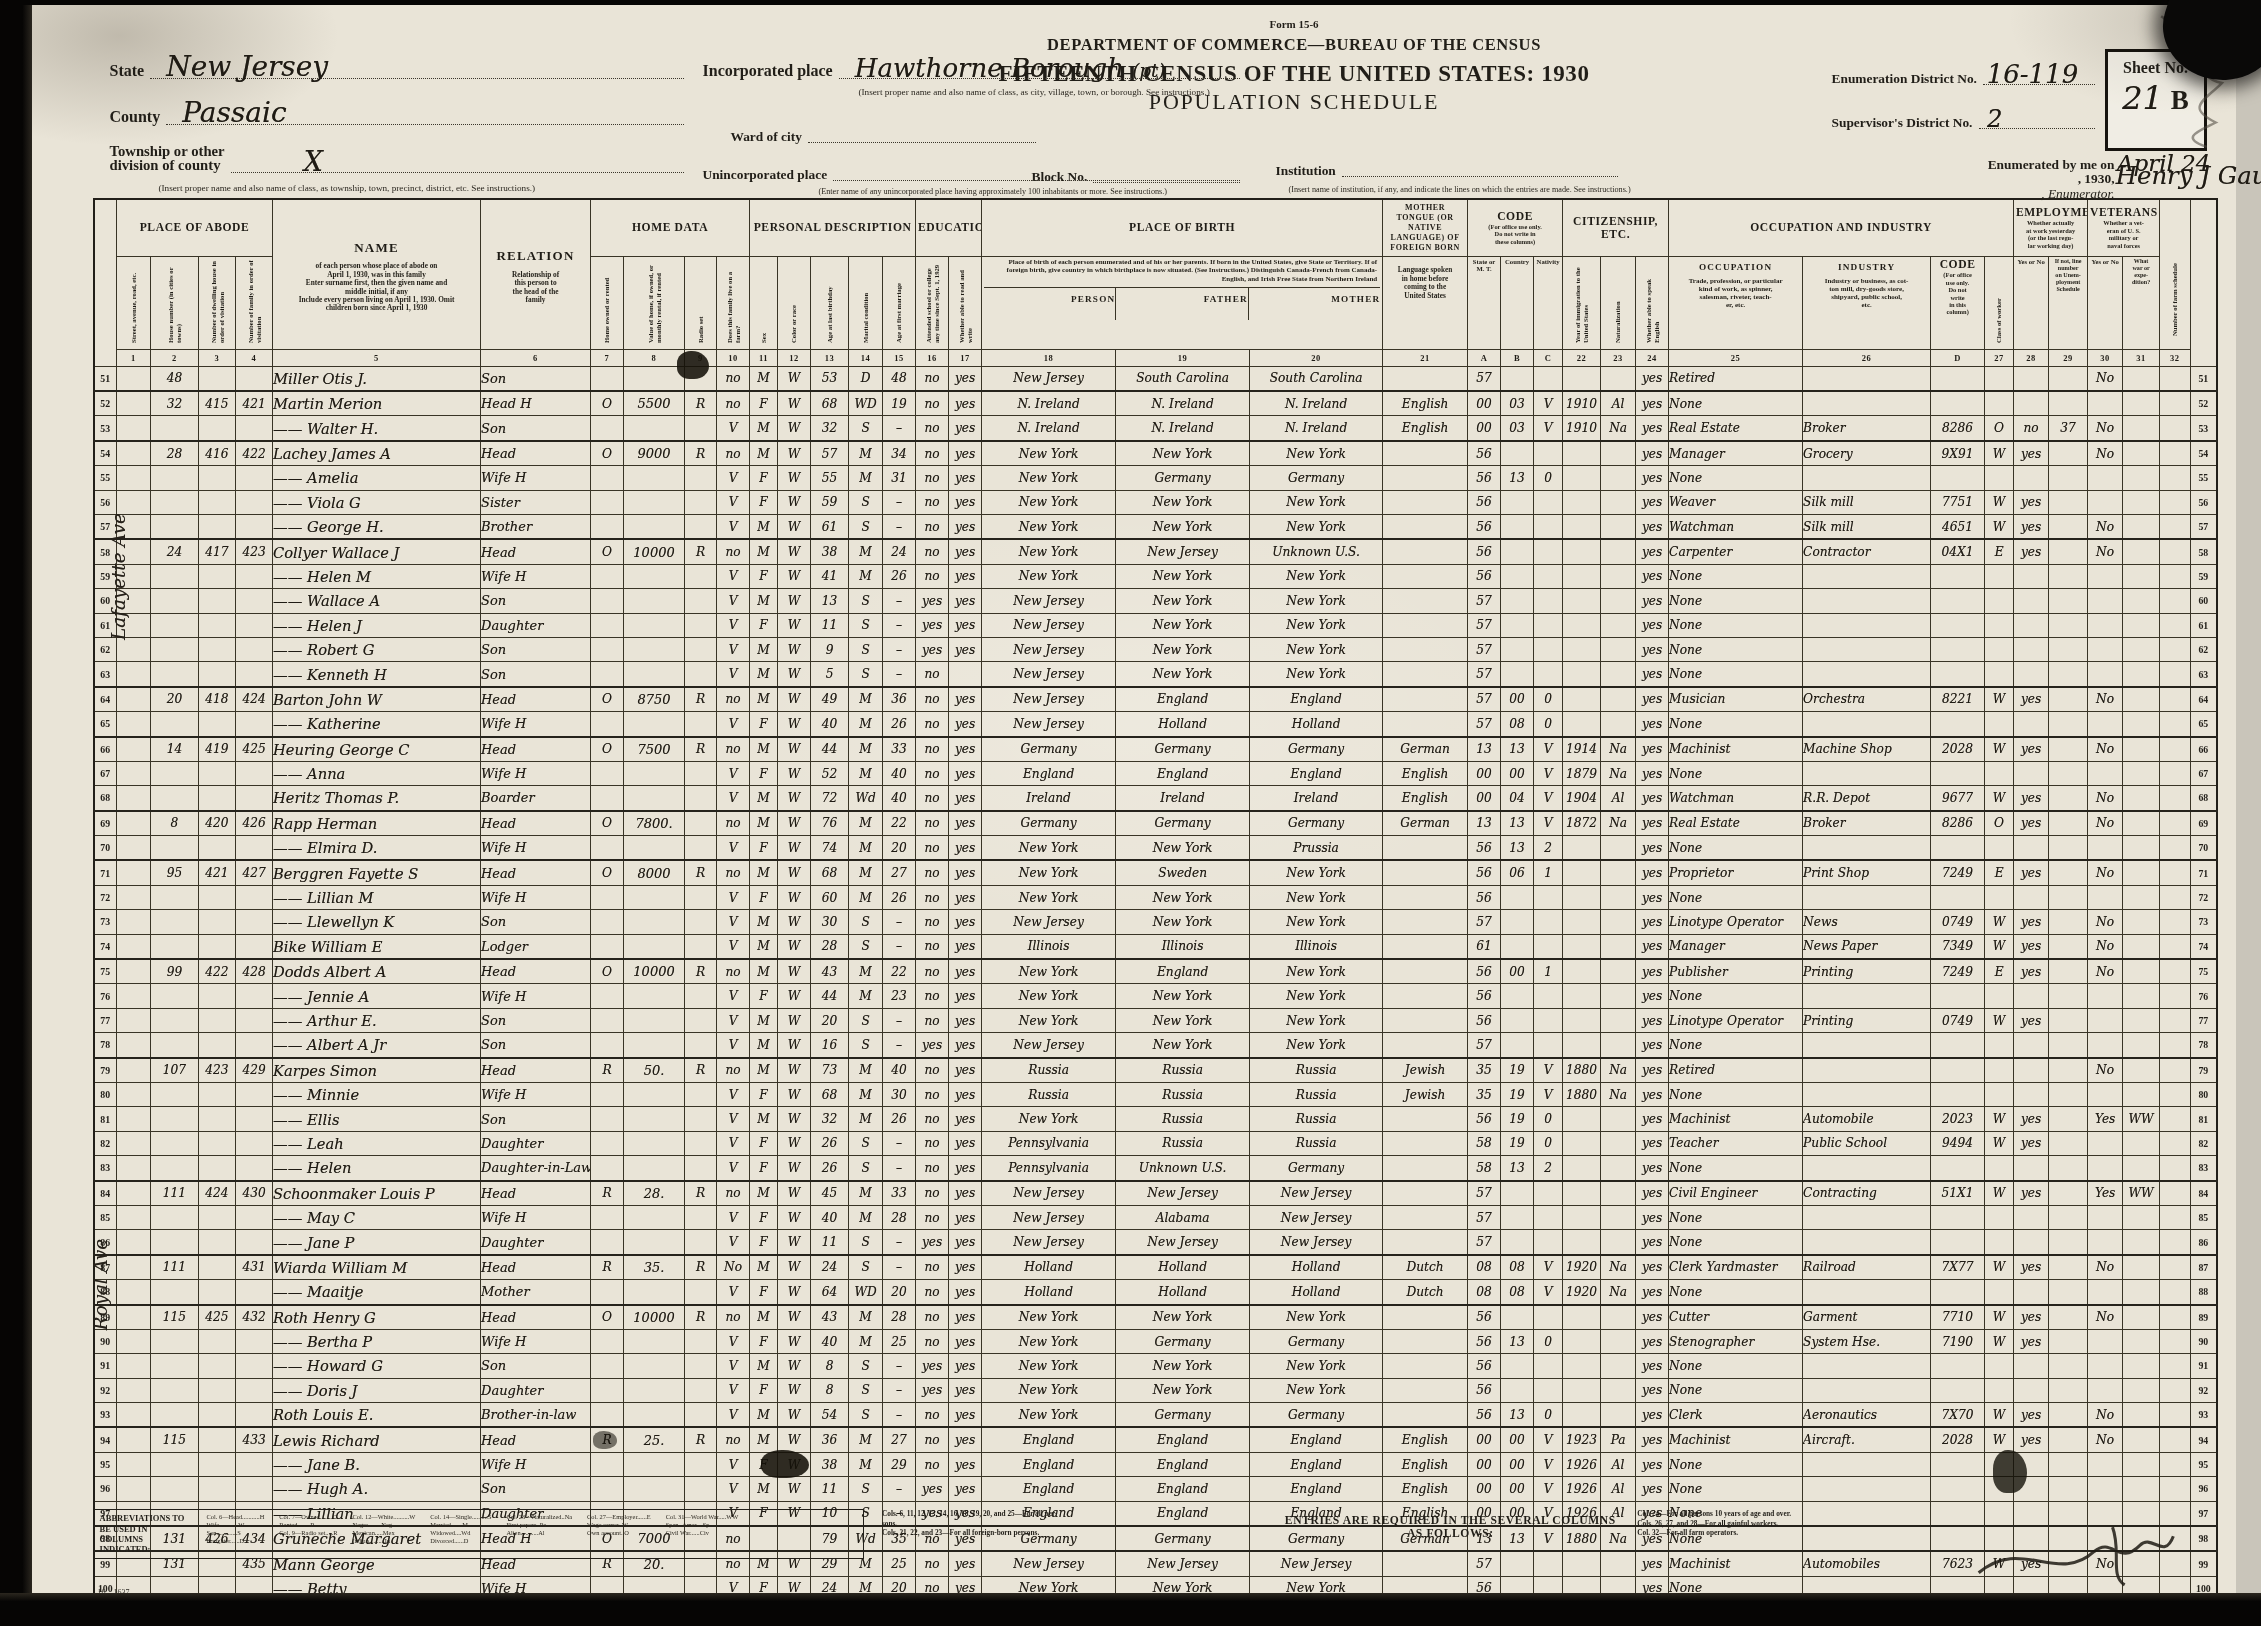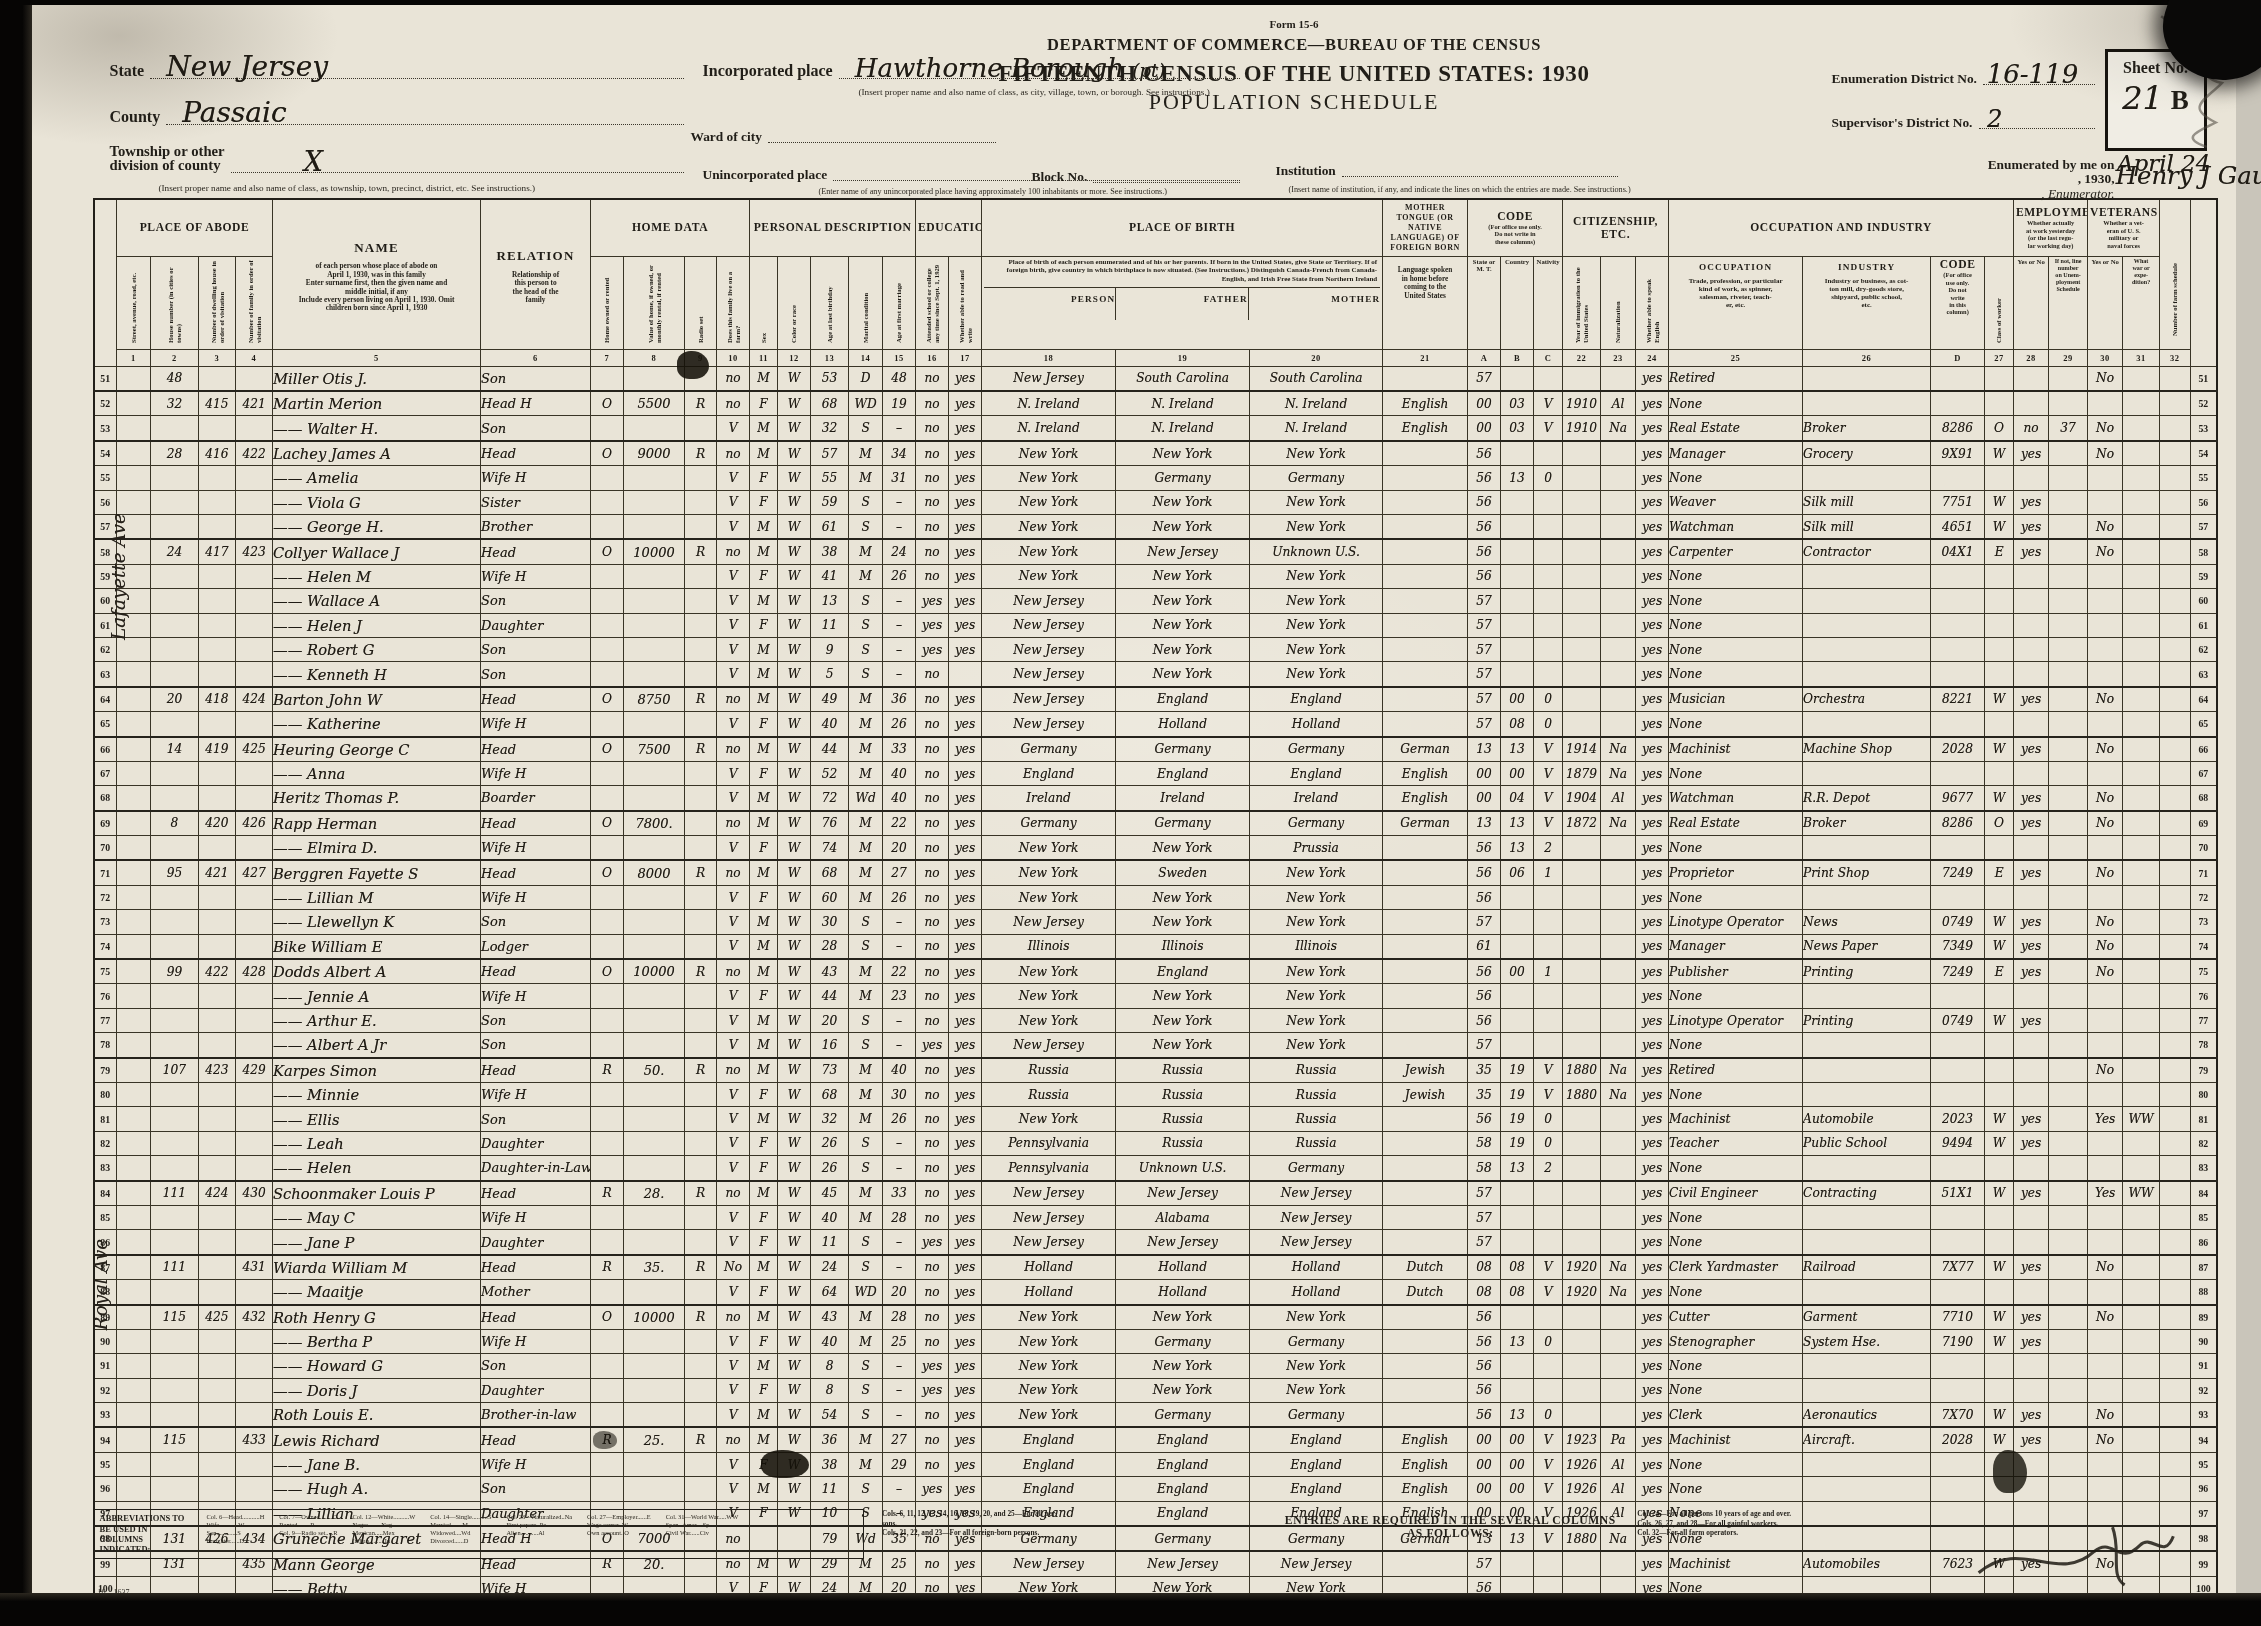--- a/index.html
+++ b/index.html
@@ -139,21 +139,21 @@
     <div class="note" style="left:128px;top:179px;">(Insert proper name and also name of class, as township, town, precinct, district, etc.   See instructions.)</div>
 
     <div class="fld" style="left:672px;top:59px;width:537px;">
       <span class="lbl">Incorporated place</span>
       <span class="wline">
           <span class="hwv" style="font-size:26px;"><span>Hawthorne Borough</span> <span style="font-size:18.3px;">(pt)</span></span>
         </span>
     </div>
     <div class="note" style="left:828px;top:83px;">(Insert proper name and also name of class, as city, village, town, or borough.  See instructions.)</div>
 
-    <div class="fld" style="left:660px;top:126px;width:305px;">
+    <div class="fld" style="left:700px;top:126px;width:305px;">
       <span class="lbl small">Ward of city</span>
       <span class="wline"></span>
     </div>
     <div class="fld" style="left:1001px;top:126px;width:208px;margin-top:40px;">
       <span class="lbl small">Block No.</span>
       <span class="wline"></span>
     </div>
 
     <div class="fld" style="left:672px;top:164px;width:537px;">
       <span class="lbl small">Unincorporated place</span>

